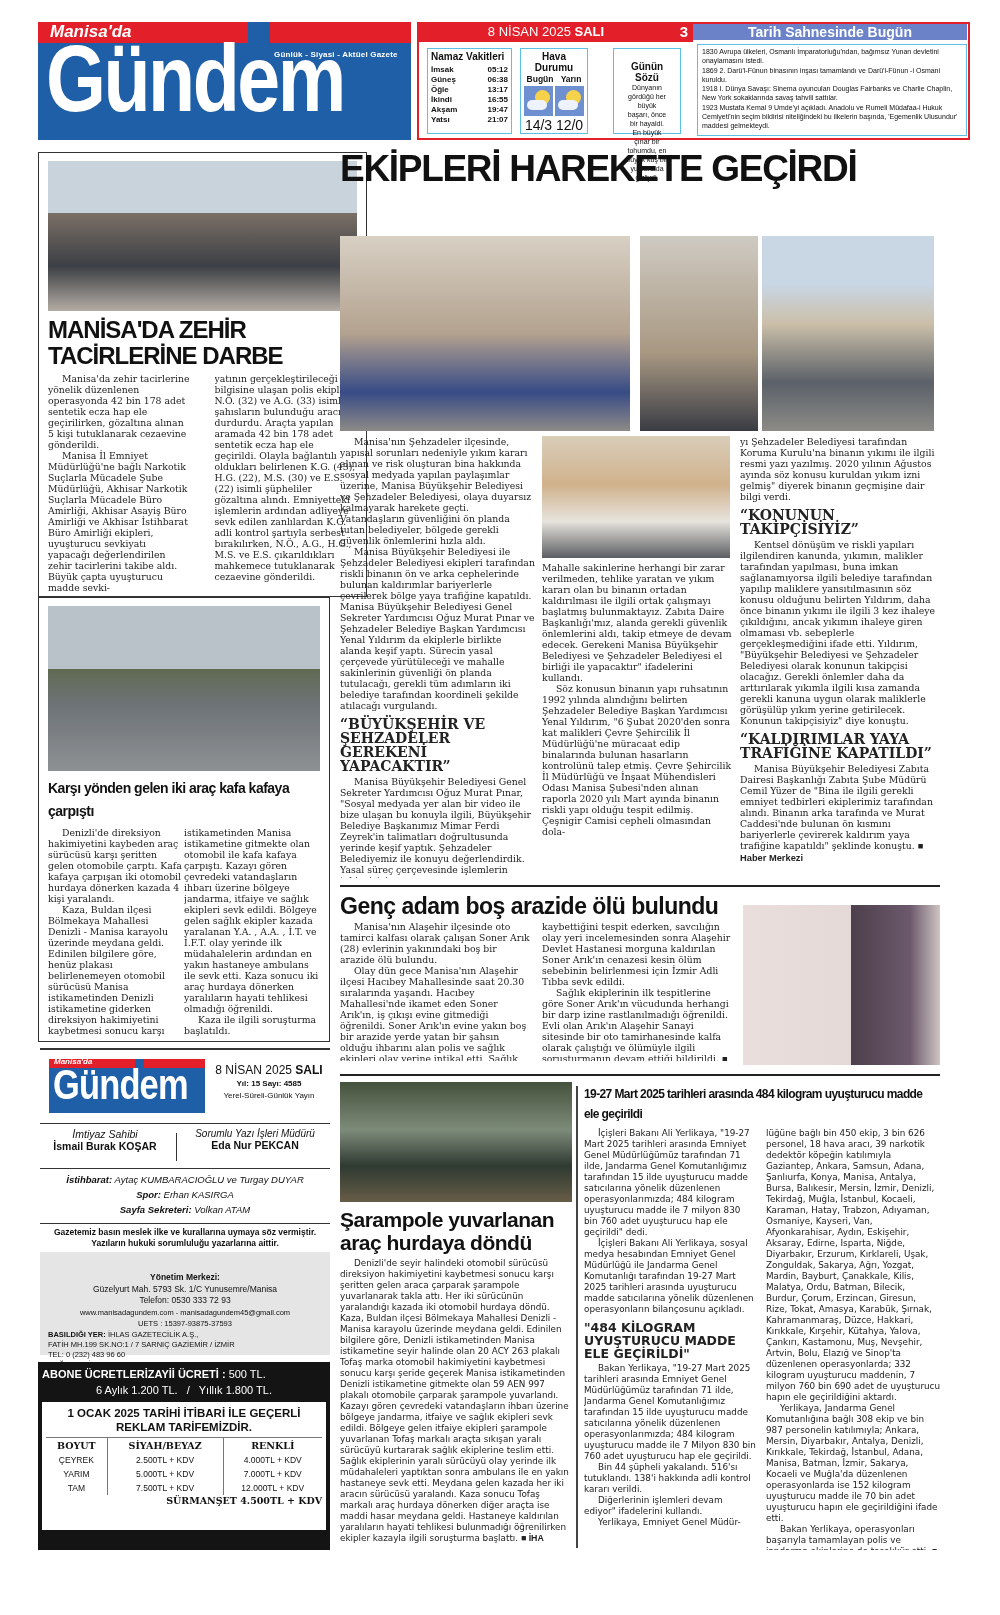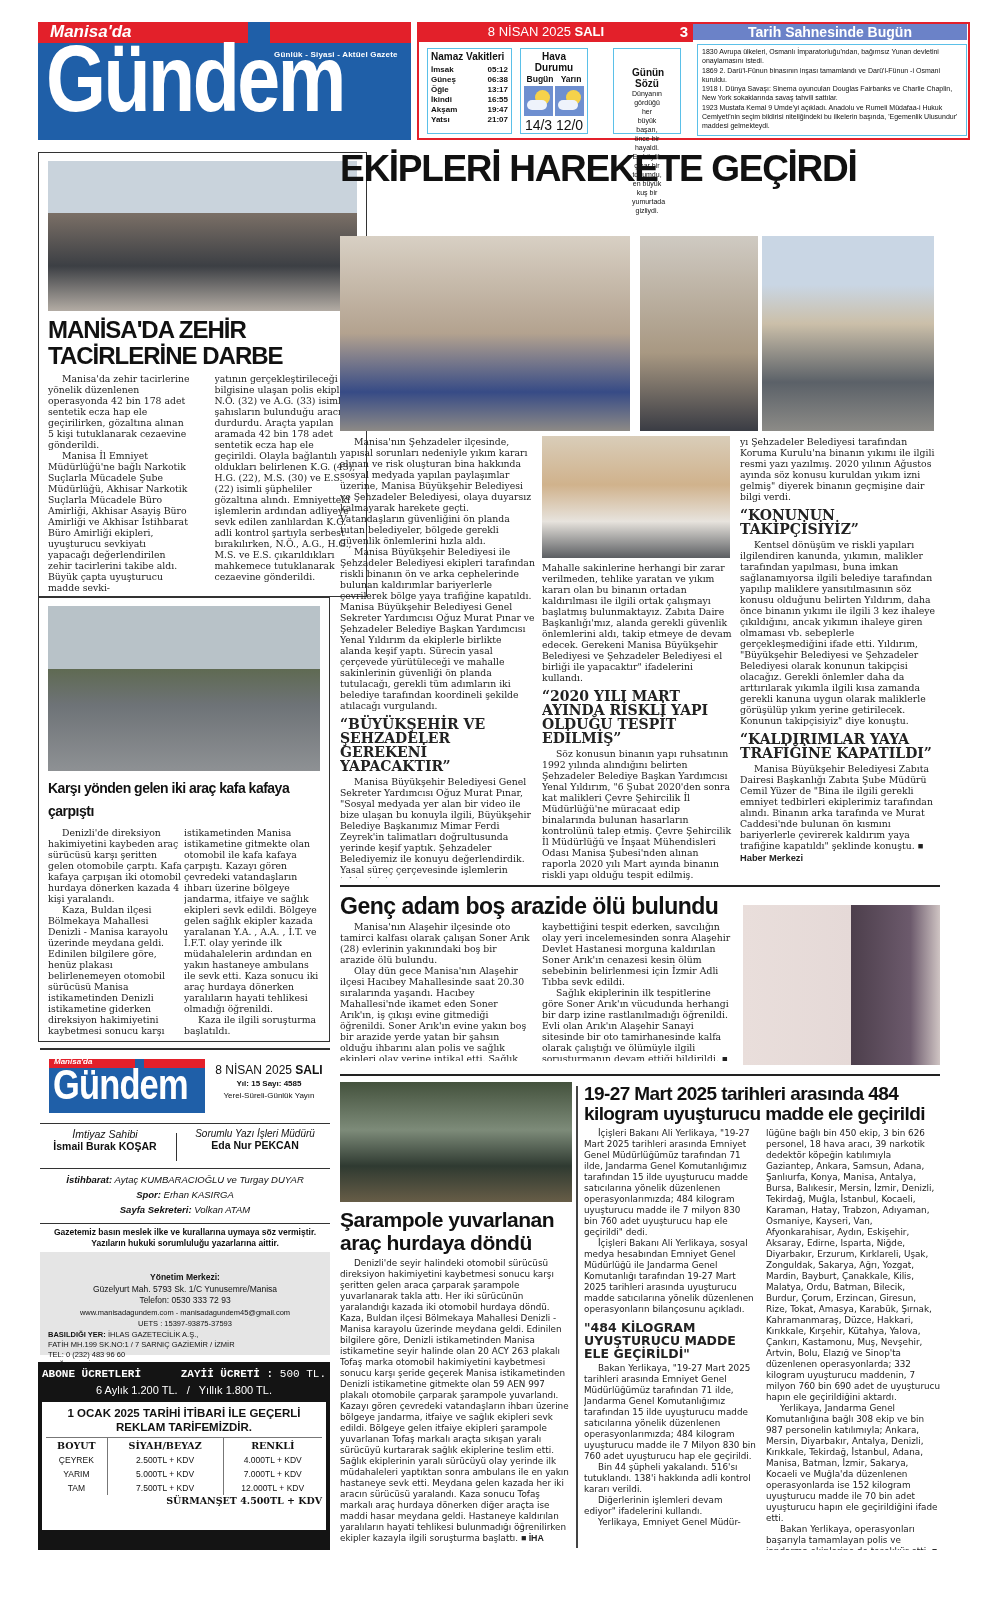--- a/index.html
+++ b/index.html
@@ -21,21 +21,21 @@
 .namaz h4{font:bold 10px "Liberation Sans",sans-serif;margin-bottom:3px}
 .namaz .row{display:flex;justify-content:space-between;font:bold 8px "Liberation Sans",sans-serif;line-height:10px}
 .hava{left:520px;top:48px;width:68px;height:86px;padding:2px;text-align:center}
 .hava h4{font:bold 10px "Liberation Sans",sans-serif}
 .hava .days{display:flex;justify-content:space-around;font:bold 8.5px "Liberation Sans",sans-serif;margin-top:1px}
 .hava .icons{display:flex;justify-content:space-around;margin-top:2px}
 .wicon{width:29px;height:30px;background:#6e8fd0;position:relative}
 .wicon .sun{position:absolute;right:3px;top:4px;width:15px;height:15px;border-radius:50%;background:#f6d24a}
 .wicon .cloud{position:absolute;left:3px;top:14px;width:20px;height:10px;border-radius:6px;background:#eef3fb}
 .hava .temps{display:flex;justify-content:space-around;font:14px "Liberation Sans",sans-serif;margin-top:1px}
-.soz{left:613px;top:48px;width:68px;height:86px;padding:18px;text-align:center}
+.soz{left:613px;top:48px;width:68px;height:86px;padding:12px;text-align:center}
 .soz h4{font:bold 10px "Liberation Sans",sans-serif}
 .soz p{font:7px/9px "Liberation Sans",sans-serif}
 .tarih{left:697px;top:44px;width:270px;height:92px;border:1px solid #5bc0e8;padding:2px 4px;font:7px/9.3px "Liberation Sans",sans-serif}
 
 .box{border:1px solid #333}
 .img{background:#8a8d91;overflow:hidden}
 .hl-sans{font-family:"Liberation Sans",sans-serif;font-weight:bold;color:#111;letter-spacing:-.5px}
 .col{font:9.3px/11px "DejaVu Serif",serif;text-align:left;overflow:hidden;color:#222}
 .col p{text-indent:14px}
 .col .src{font-family:"Liberation Sans",sans-serif;font-weight:bold}
@@ -178,21 +178,20 @@
   <div class="img abs" style="left:202px;top:288px;width:188px;height:122px;background:linear-gradient(180deg,#d9cdb9 0,#d0b28c 40%,#e7e3dd 70%,#5b5e62 100%)"></div>
 
   <div class="col abs" style="left:0;top:288px;width:196px;height:442px">
     <p>Manisa'nın Şehzadeler ilçesinde, yapısal sorunları nedeniyle yıkım kararı alınan ve risk oluşturan bina hakkında sosyal medyada yapılan paylaşımlar üzerine, Manisa Büyükşehir Belediyesi ve Şehzadeler Belediyesi, olaya duyarsız kalmayarak harekete geçti. Vatandaşların güvenliğini ön planda tutan belediyeler, bölgede gerekli güvenlik önlemlerini hızla aldı.</p>
     <p>Manisa Büyükşehir Belediyesi ile Şehzadeler Belediyesi ekipleri tarafından riskli binanın ön ve arka cephelerinde bulunan kaldırımlar bariyerlerle çevrilerek bölge yaya trafiğine kapatıldı. Manisa Büyükşehir Belediyesi Genel Sekreter Yardımcısı Oğuz Murat Pınar ve Şehzadeler Belediye Başkan Yardımcısı Yenal Yıldırım da ekiplerle birlikte alanda keşif yaptı. Sürecin yasal çerçevede yürütüleceği ve mahalle sakinlerinin güvenliği ön planda tutulacağı, gerekli tüm adımların iki belediye tarafından koordineli şekilde atılacağı vurgulandı.</p>
     <div class="sub-hl">“BÜYÜKŞEHİR VE ŞEHZADELER GEREKENİ YAPACAKTIR”</div>
     <p>Manisa Büyükşehir Belediyesi Genel Sekreter Yardımcısı Oğuz Murat Pınar, "Sosyal medyada yer alan bir video ile bize ulaşan bu konuyla ilgili, Büyükşehir Belediye Başkanımız Mimar Ferdi Zeyrek'in talimatları doğrultusunda yerinde keşif yaptık. Şehzadeler Belediyemiz ile konuyu değerlendirdik. Yasal süreç çerçevesinde işlemlerin takipçisiyiz.</p>
   </div>
   <div class="col abs" style="left:202px;top:414px;width:192px;height:318px">
     <p style="text-indent:0">Mahalle sakinlerine herhangi bir zarar verilmeden, tehlike yaratan ve yıkım kararı olan bu binanın ortadan kaldırılması ile ilgili ortak çalışmayı başlatmış bulunmaktayız. Zabıta Daire Başkanlığı'mız, alanda gerekli güvenlik önlemlerini aldı, takip etmeye de devam edecek. Gerekeni Manisa Büyükşehir Belediyesi ve Şehzadeler Belediyesi el birliği ile yapacaktır" ifadelerini kullandı.</p>
-    <div class="sub-hl">“2020 YILI MART AYINDA RİSKLİ YAPI OLDUĞU TESPİT EDİLMİŞ”</div>
     <p>Söz konusun binanın yapı ruhsatının 1992 yılında alındığını belirten Şehzadeler Belediye Başkan Yardımcısı Yenal Yıldırım, "6 Şubat 2020'den sonra kat malikleri Çevre Şehircilik İl Müdürlüğü'ne müracaat edip binalarında bulunan hasarların kontrolünü talep etmiş. Çevre Şehircilik İl Müdürlüğü ve İnşaat Mühendisleri Odası Manisa Şubesi'nden alınan raporla 2020 yılı Mart ayında binanın riskli yapı olduğu tespit edilmiş. Çeşnigir Camisi cepheli olmasından dola-</p>
   </div>
   <div class="col abs" style="left:400px;top:288px;width:196px;height:442px">
     <p style="text-indent:0">yı Şehzadeler Belediyesi tarafından Koruma Kurulu'na binanın yıkımı ile ilgili resmi yazı yazılmış. 2020 yılının Ağustos ayında söz konusu kuruldan yıkım izni gelmiş" diyerek binanın geçmişine dair bilgi verdi.</p>
     <div class="sub-hl">“KONUNUN TAKİPÇİSİYİZ”</div>
     <p>Kentsel dönüşüm ve riskli yapıları ilgilendiren kanunda, yıkımın, malikler tarafından yapılması, buna imkan sağlanamıyorsa ilgili belediye tarafından yapılıp maliklere yansıtılmasının söz konusu olduğunu belirten Yıldırım, daha önce binanın yıkımı ile ilgili 3 kez ihaleye çıkıldığını, ancak yıkımın ihaleye giren olmaması vb. sebeplerle gerçekleşmediğini ifade etti. Yıldırım, "Büyükşehir Belediyesi ve Şehzadeler Belediyesi olarak konunun takipçisi olacağız. Gerekli önlemler daha da arttırılarak yıkımla ilgili kısa zamanda gerekli kanuna uygun olarak maliklerle görüşülüp yıkım yerine getirilecek. Konunun takipçisiyiz" diye konuştu.</p>
     <div class="sub-hl">“KALDIRIMLAR YAYA TRAFİĞİNE KAPATILDI”</div>
     <p><span>Manisa Büyükşehir Belediyesi Zabıta Dairesi Başkanlığı Zabıta Şube Müdürü Cemil Yüzer de "Bina ile ilgili gerekli emniyet tedbirleri ekiplerimiz tarafından alındı. Binanın arka tarafında ve Murat Caddesi'nde bulunan ön kısmını bariyerlerle çevirerek kaldırım yaya trafiğine kapatıldı" şeklinde konuştu.</span> <span class="src">■ Haber Merkezi</span></p>
   </div>
 </div>
@@ -218,21 +217,21 @@
   <div class="img" style="height:120px;background:linear-gradient(180deg,#44523d 0,#7d8b79 40%,#2f3a31 70%,#675d47 100%)"></div>
   <div class="hl-sans" style="font-size:21px;line-height:23px;margin:6px 0 4px">Şarampole yuvarlanan araç hurdaya döndü</div>
   <div class="col sans" style="height:290px">
     <p><span>Denizli'de seyir halindeki otomobil sürücüsü direksiyon hakimiyetini kaybetmesi sonucu karşı şeritten gelen araca çarparak şarampole yuvarlanarak takla attı. Her iki sürücünün yaralandığı kazada iki otomobil hurdaya döndü. Kaza, Buldan ilçesi Bölmekaya Mahallesi Denizli - Manisa karayolu üzerinde meydana geldi. Edinilen bilgilere göre, Denizli istikametinden Manisa istikametine seyir halinde olan 20 ACY 263 plakalı Tofaş marka otomobil hakimiyetini kaybetmesi sonucu karşı şeride geçerek Manisa istikametinden Denizli istikametine gitmekte olan 59 AEN 997 plakalı otomobile çarparak şarampole yuvarlandı. Kazayı gören çevredeki vatandaşların ihbarı üzerine bölgeye jandarma, itfaiye ve sağlık ekipleri sevk edildi. Bölgeye gelen itfaiye ekipleri şarampole yuvarlanan Tofaş markalı araçta sıkışan yaralı sürücüyü kurtararak sağlık ekiplerine teslim etti. Sağlık ekiplerinin yaralı sürücüyü olay yerinde ilk müdahaleleri yaptıktan sonra ambulans ile en yakın hastaneye sevk etti. Meydana gelen kazada her iki aracın sürücüsü yaralandı. Kaza sonucu Tofaş markalı araç hurdaya dönerken diğer araçta ise maddi hasar meydana geldi. Hastaneye kaldırılan yaralıların hayati tehlikesi bulunmadığı öğrenilirken ekipler kazayla ilgili soruşturma başlattı.</span> <span class="src">■ İHA</span></p>
   </div>
 </div>
 
 <div class="abs" style="left:576px;top:1086px;width:2px;height:462px;background:#444"></div>
 
 <div class="abs" style="left:584px;top:1084px;width:356px;height:466px">
-  <div class="hl-sans" style="font-size:19px;line-height:20px;letter-spacing:-.6px">19-27 Mart 2025 tarihleri arasında 484 kilogram uyuşturucu madde ele geçirildi</div>
+  <div class="hl-sans" style="font-size:12px;line-height:20px;letter-spacing:-.6px">19-27 Mart 2025 tarihleri arasında 484 kilogram uyuşturucu madde ele geçirildi</div>
   <div class="col sans abs" style="left:0;top:44px;width:172px;height:422px">
     <p>İçişleri Bakanı Ali Yerlikaya, "19-27 Mart 2025 tarihleri arasında Emniyet Genel Müdürlüğümüz tarafından 71 ilde, Jandarma Genel Komutanlığımız tarafından 15 ilde uyuşturucu madde satıcılarına yönelik düzenlenen operasyonlarımızda; 484 kilogram uyuşturucu madde ile 7 milyon 830 bin 760 adet uyuşturucu hap ele geçirildi" dedi.</p>
     <p>İçişleri Bakanı Ali Yerlikaya, sosyal medya hesabından Emniyet Genel Müdürlüğü ile Jandarma Genel Komutanlığı tarafından 19-27 Mart 2025 tarihleri arasında uyuşturucu madde satıcılarına yönelik düzenlenen operasyonların bilançosunu açıkladı.</p>
     <div class="sub-hl sans">"484 KİLOGRAM UYUŞTURUCU MADDE ELE GEÇİRİLDİ"</div>
     <p>Bakan Yerlikaya, "19-27 Mart 2025 tarihleri arasında Emniyet Genel Müdürlüğümüz tarafından 71 ilde, Jandarma Genel Komutanlığımız tarafından 15 ilde uyuşturucu madde satıcılarına yönelik düzenlenen operasyonlarımızda; 484 kilogram uyuşturucu madde ile 7 Milyon 830 bin 760 adet uyuşturucu hap ele geçirildi.</p>
     <p>Bin 44 şüpheli yakalandı. 516'sı tutuklandı. 138'i hakkında adli kontrol kararı verildi.</p>
     <p>Diğerlerinin işlemleri devam ediyor" ifadelerini kullandı.</p>
     <p>Yerlikaya, Emniyet Genel Müdür-</p>
   </div>
   <div class="col sans abs" style="left:182px;top:44px;width:174px;height:422px">
@@ -282,21 +281,21 @@
     <div style="text-align:left;padding-left:8px;font-size:7.5px;line-height:10px">
       <div><b>BASILDIĞI YER:</b> <span>İHLAS GAZETECİLİK A.Ş.,</span></div>
       <div>FATİH MH.199 SK.NO:1 / 7 SARNIÇ GAZİEMİR / İZMİR</div>
       <div>TEL: 0 (232) 483 96 60</div>
       <div><b>DAĞITIM:</b> <span>LİDER Dağıtım 0507 607 90 47</span></div>
     </div>
   </div>
 </div>
 
 <div class="abs black" style="left:38px;top:1362px;width:292px;height:188px;padding:6px 4px 4px">
-  <div style="display:flex;justify-content:space-between;font-family:Liberation Mono, monospace">
+  <div style="display:flex;font-family:Liberation Sans, sans-serif">
     <b style="font-size:11px">ABONE ÜCRETLERİ</b>
     <span style="font-size:11px"><b>ZAYİİ ÜCRETİ :</b> <span>500 TL.</span></span>
   </div>
   <div style="text-align:center;font:11px 'Liberation Sans',sans-serif;margin-top:4px;white-space:pre">6 Aylık 1.200 TL.   /   Yıllık 1.800 TL.</div>
   <div style="background:#fff;color:#111;margin-top:6px;padding:4px 4px 2px;height:128px">
     <div style="font:bold 11.5px/14px 'Liberation Sans',sans-serif;text-align:center;border-bottom:1px solid #777;padding-bottom:3px">1 OCAK 2025 TARİHİ İTİBARİ İLE GEÇERLİ REKLAM TARİFEMİZDİR.</div>
     <table class="tarife">
       <thead>
           <tr id="tarife-head">
             <th>BOYUT</th>

